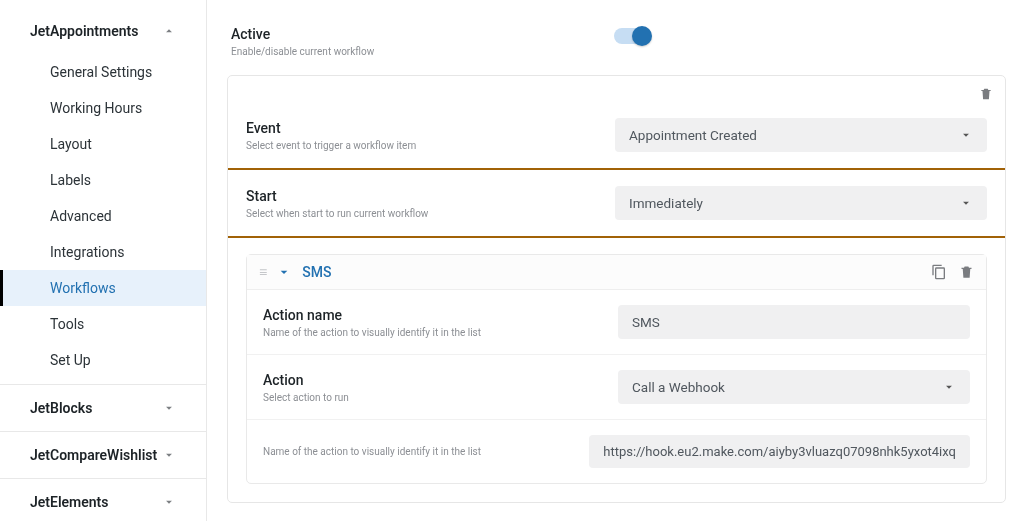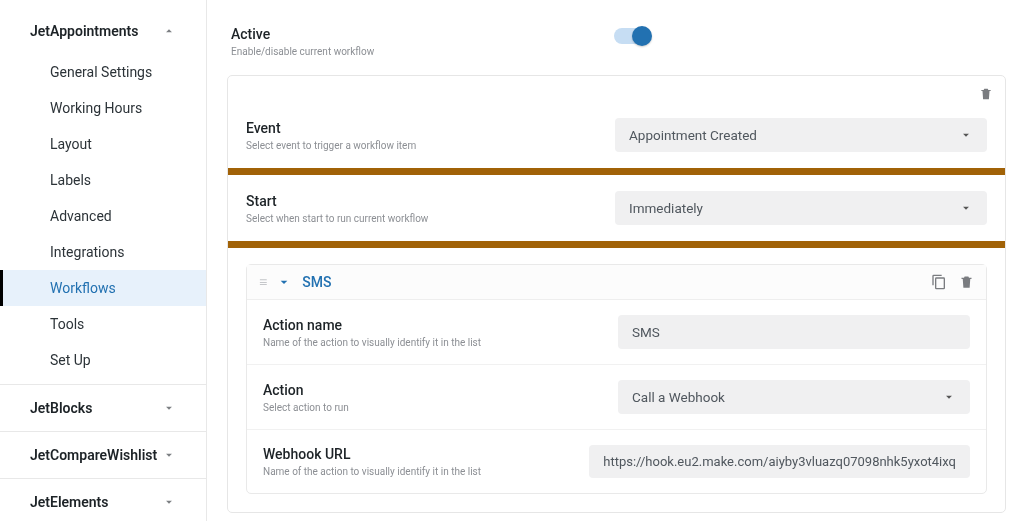--- a/index.html
+++ b/index.html
@@ -18,21 +18,21 @@
   .left-col { max-width: 360px; }
   .tlabel { font-size: 14px; font-weight: 500; color: #1d2327; margin-bottom: 4px; }
   .tdesc { font-size: 10px; color: #8c8f94; }
   
   .toggle { width: 36px; height: 16px; background: #c6ddf3; border-radius: 10px; position: relative; cursor: pointer; margin-top: 2px; margin-right: 350px; }
   .toggle::after { content: ""; position: absolute; right: -2px; top: -2px; width: 20px; height: 20px; background: #2271b1; border-radius: 50%; box-shadow: 0 1px 2px rgba(0,0,0,0.2); }
   
   .card { border: 1px solid #e6e6e6; border-radius: 5px; background: #fff; }
   .del-row { display: flex; justify-content: flex-end; padding: 10px 12px 0 12px; }
   .trash-red svg { fill: #b73a2a; }
-  .field-row { display: flex; align-items: center; justify-content: space-between; padding: 16px 18px; border-bottom: 7px solid #a16207; }
+  .field-row { display: flex; align-items: center; justify-content: space-between; padding: 16px 18px; border-bottom: 2px solid #a16207; }
   .field-row:last-child { border-bottom: none; }
   .right-col { flex: 0 0 372px; }
   .select-box, .input-box { display: flex; align-items: center; justify-content: space-between; background: #f0f0f1; border-radius: 4px; padding: 9px 14px; font-size: 13.5px; color: #50575e; cursor: pointer; }
   .select-box .chev { color: #777; display: inline-flex; }
   .input-box { cursor: text; }
   .input-box.mono { font-size: 13px; white-space: nowrap; overflow: hidden; text-overflow: ellipsis; margin-left: 43px; }
   
   .action-card { margin: 16px 18px 18px 18px; border: 1px solid #e9e9e9; border-radius: 5px; background: #fff; }
   .action-head { display: flex; align-items: center; justify-content: space-between; padding: 9px 12px; border-bottom: 1px solid #eee; background: #fcfcfc; }
   .action-head-left { display: flex; align-items: center; gap: 10px; }
@@ -211,21 +211,20 @@
               <svg width="14" height="14" viewBox="0 0 24 24">
                   <path fill="#555" d="M7 10l5 5 5-5z"></path>
                 </svg>
             </span>
           </div>
         </div>
       </div>
 
       <div class="afield">
         <div class="left-col">
-          <div class="tlabel">Webhook URL</div>
           <div class="tdesc">Name of the action to visually identify it in the list</div>
         </div>
         <div class="right-col">
           <div class="input-box mono">
             <span>https://hook.eu2.make.com/aiyby3vluazq07098nhk5yxot4ixq</span>
           </div>
         </div>
       </div>
 
     </div>

